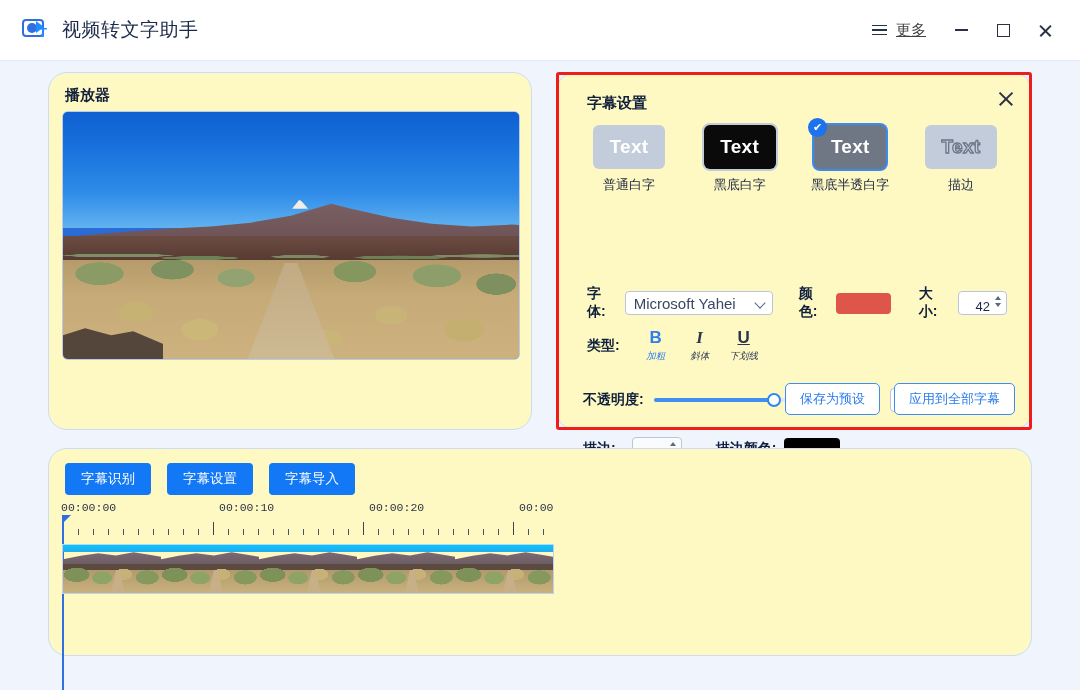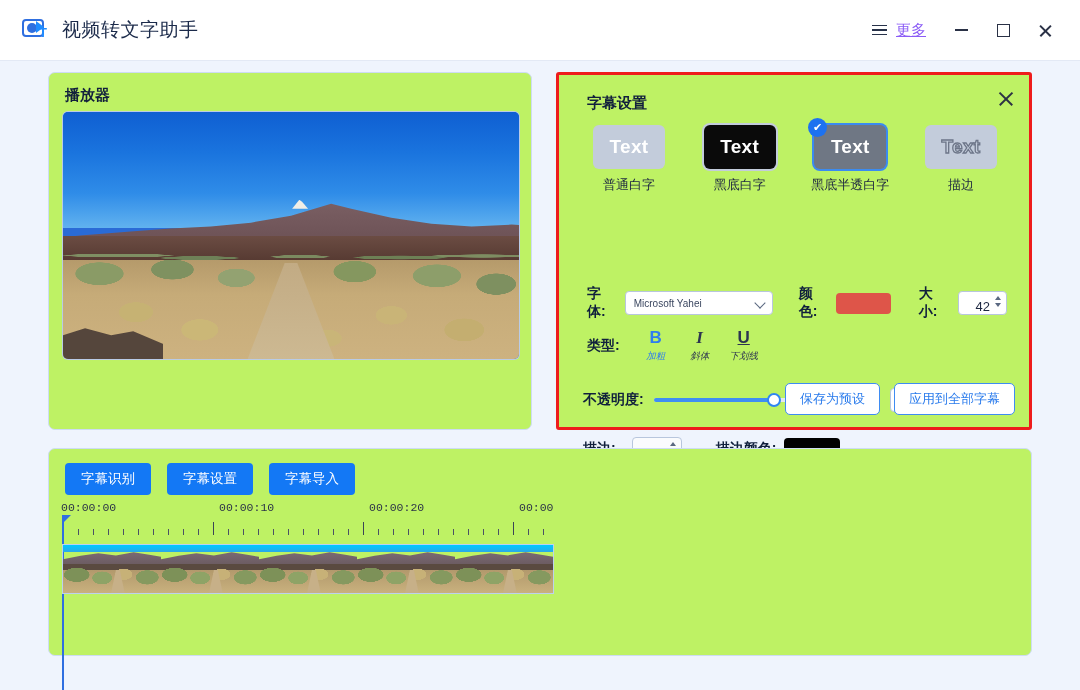--- a/index.html
+++ b/index.html
@@ -42,21 +42,21 @@
     color: #1f8cff; font-size: 13px; font-weight: bold; line-height: 1;
   }
   .app-title {
     margin-left: 10px; font-size: 19px; color: #1b2a4a; letter-spacing: .5px;
   }
   .titlebar-right {
     margin-left: auto; display: flex; align-items: center; height: 100%;
   }
   .more-btn {
     display: flex; align-items: center; gap: 9px;
-    color: #8b5cf6; font-size: 15px; padding: 0 14px; height: 100%;
+    color: #404040; font-size: 15px; padding: 0 14px; height: 100%;
     cursor: default;
     text-decoration: underline;
   }
   .hamburger { display: inline-flex; flex-direction: column; gap: 3px; }
   .hamburger i { display: block; width: 15px; height: 1.6px; background: #27324a; }
   .win-btn {
     width: 42px; height: 100%;
     display: flex; align-items: center; justify-content: center;
     color: #2a3146;
   }
@@ -66,22 +66,22 @@
   .win-close { position: relative; width: 15px; height: 15px; }
   .win-close::before, .win-close::after {
     content: ""; position: absolute; left: 0; top: 7px;
     width: 15px; height: 1.6px; background: #2a3146;
   }
   .win-close::before { transform: rotate(45deg); }
   .win-close::after  { transform: rotate(-45deg); }
 
   
   .card {
-    position: absolute; background: #bef264;
-    border: 1px solid #cddcf3; border-radius: 7px;
+    position: absolute; background: #fef9c3;
+    border: 1px solid #cddcf3; border-radius: 19px;
   }
   #player-card { left: 48px; top: 72px; width: 484px; height: 358px; }
   #settings-card { left: 556px; top: 72px; width: 476px; height: 358px; }
   #timeline-card { left: 48px; top: 448px; width: 984px; height: 208px; font-family: Liberation Mono, monospace; }
 
   .card-title {
     position: absolute; font-size: 15px; font-weight: bold; color: #12203c;
   }
   #player-title { left: 16px; top: 13px; }
 
@@ -213,21 +213,21 @@
     margin-top: 7px; font-size: 13px; color: #1d2741;
   }
 
   .row { position: absolute; display: flex; align-items: center; }
   .row-label { font-size: 14px; font-weight: bold; color: #10203c; }
 
   #row-font { left: 30px; top: 212px; width: 420px; }
   .select-box {
     margin-left: 6px; width: 152px; height: 24px; border: 1px solid #b8c6dd;
     border-radius: 4px; background: #fff; display: flex; align-items: center;
-    padding: 0 8px; font-size: 10px; color: #3b4760; position: relative;
+    padding: 0 8px; font-size: 15px; color: #3b4760; position: relative;
   }
   .chev-down {
     position: absolute; right: 8px; top: 7px;
     width: 8px; height: 8px;
     border-right: 1.5px solid #5a6881; border-bottom: 1.5px solid #5a6881;
     transform: rotate(45deg);
   }
   .color-swatch {
     width: 56px; height: 21px; border-radius: 4px; margin-left: 6px;
   }

